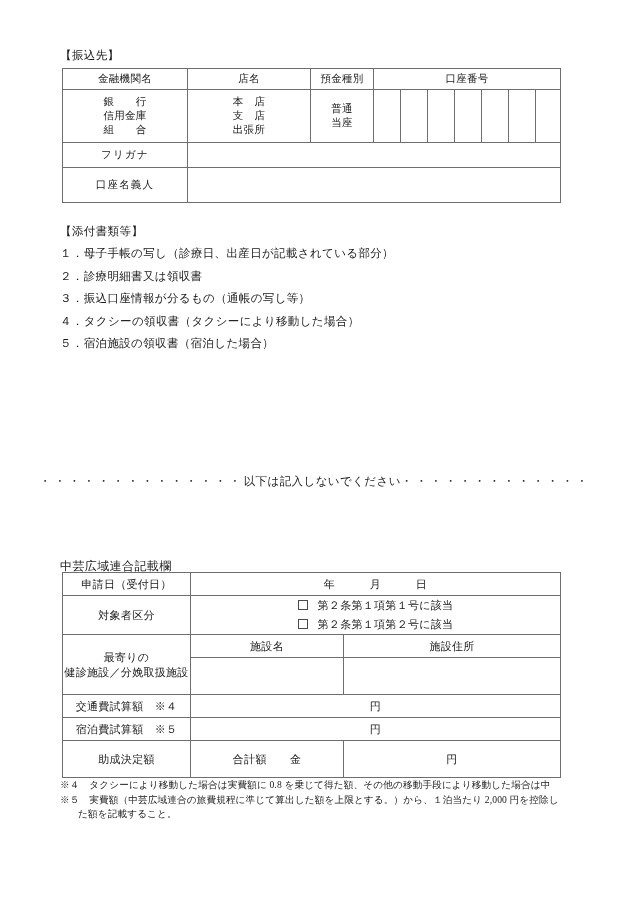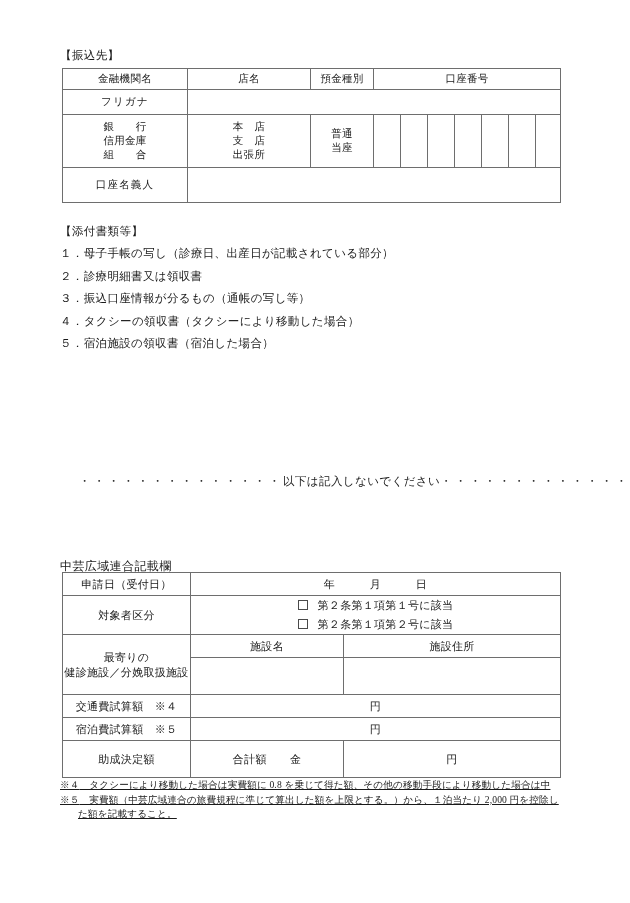--- a/index.html
+++ b/index.html
@@ -84,21 +84,21 @@
     letter-spacing: 0.35px;
   }
   .attach-list .item { white-space: nowrap; }
 
   
   #notice-line {
     position: absolute;
     left: 0;
     top: 474px;
     width: 630px;
-    text-align: right;
+    text-align: center;
     font-size: 11.5px;
     letter-spacing: 0.4px;
     white-space: nowrap;
   }
   #notice-line .dots { letter-spacing: 3.1px; }
 
   
   #tbl-kisai { left: 62px; top: 572px; width: 498px; }
   #tbl-kisai td { height: 22px; font-size: 11px; }
   .date-line {
@@ -136,21 +136,21 @@
   
   .notes {
     position: absolute;
     left: 60px;
     top: 778px;
     width: 505px;
     font-size: 9.6px;
     line-height: 14.6px;
     letter-spacing: 0.15px;
   }
-  .note { display: block; text-indent: 0; text-decoration: underline; }
+  .note { display: block; text-indent: 0; }
   .note .body { display: inline; }
   .note-indent {
     display: block;
     padding-left: 18px;
   }
 </style>
 </head>
 <body>
 
 <div class="page">
@@ -171,24 +171,20 @@
         <col style="width:25px">
     </colgroup>
     <tbody>
         <tr>
       <td class="cell-hdr">金融機関名</td>
       <td class="cell-hdr">店名</td>
       <td class="cell-hdr">預金種別</td>
       <td class="cell-hdr" colspan="7">口座番号</td>
     </tr>
     <tr>
-      <td class="lbl-left dotted-bottom" style="height:24px">フリガナ</td>
-      <td class="dotted-bottom" colspan="9"></td>
-    </tr>
-    <tr>
       <td class="stack-right" style="height:52px">
         <span class="ln">銀　　行</span>
         <span class="ln">信用金庫</span>
         <span class="ln">組　　合</span>
       </td>
       <td class="stack-right">
         <span class="ln">本　店</span>
         <span class="ln">支　店</span>
         <span class="ln">出張所</span>
       </td>
@@ -196,20 +192,24 @@
         <span class="ln">普通</span>
         <span class="ln">当座</span>
       </td>
       <td></td>
       <td class="dotted-left"></td>
       <td class="dotted-left"></td>
       <td class="dotted-left"></td>
       <td class="dotted-left"></td>
       <td class="dotted-left"></td>
       <td class="dotted-left"></td>
+    </tr>
+    <tr>
+      <td class="lbl-left dotted-bottom" style="height:24px">フリガナ</td>
+      <td class="dotted-bottom" colspan="9"></td>
     </tr>
     <tr>
       <td class="lbl-left" style="height:34px">口座名義人</td>
       <td colspan="9"></td>
     </tr>
   </tbody>
     </table>
 
   <div class="section-head" id="head-tenpu">【添付書類等】</div>
 

